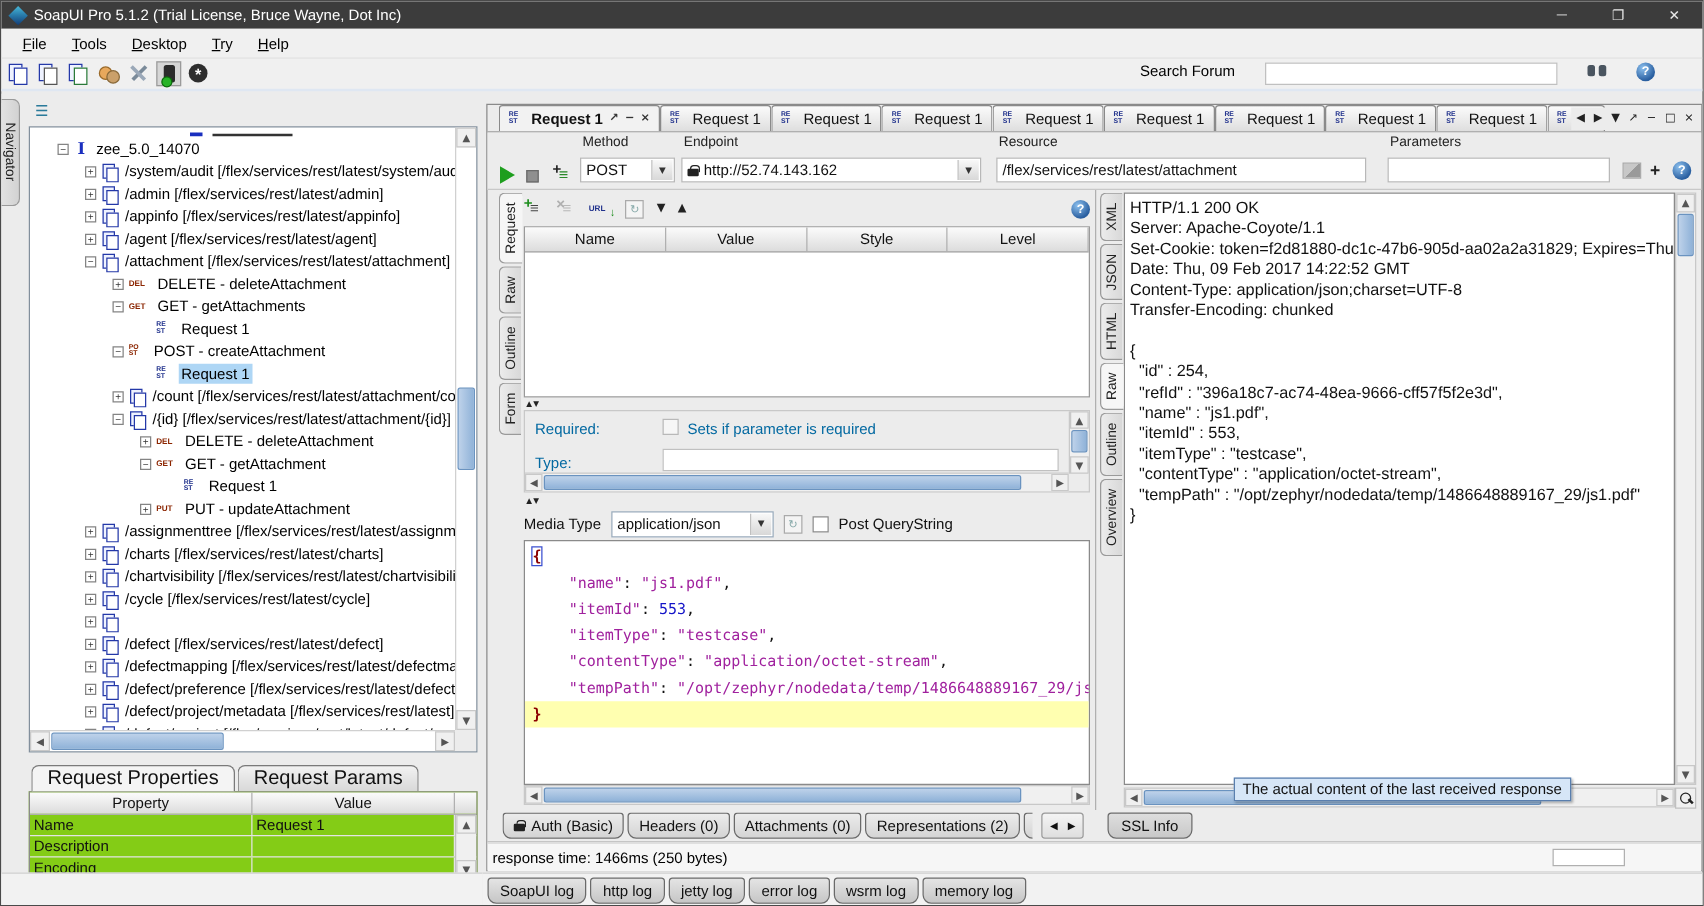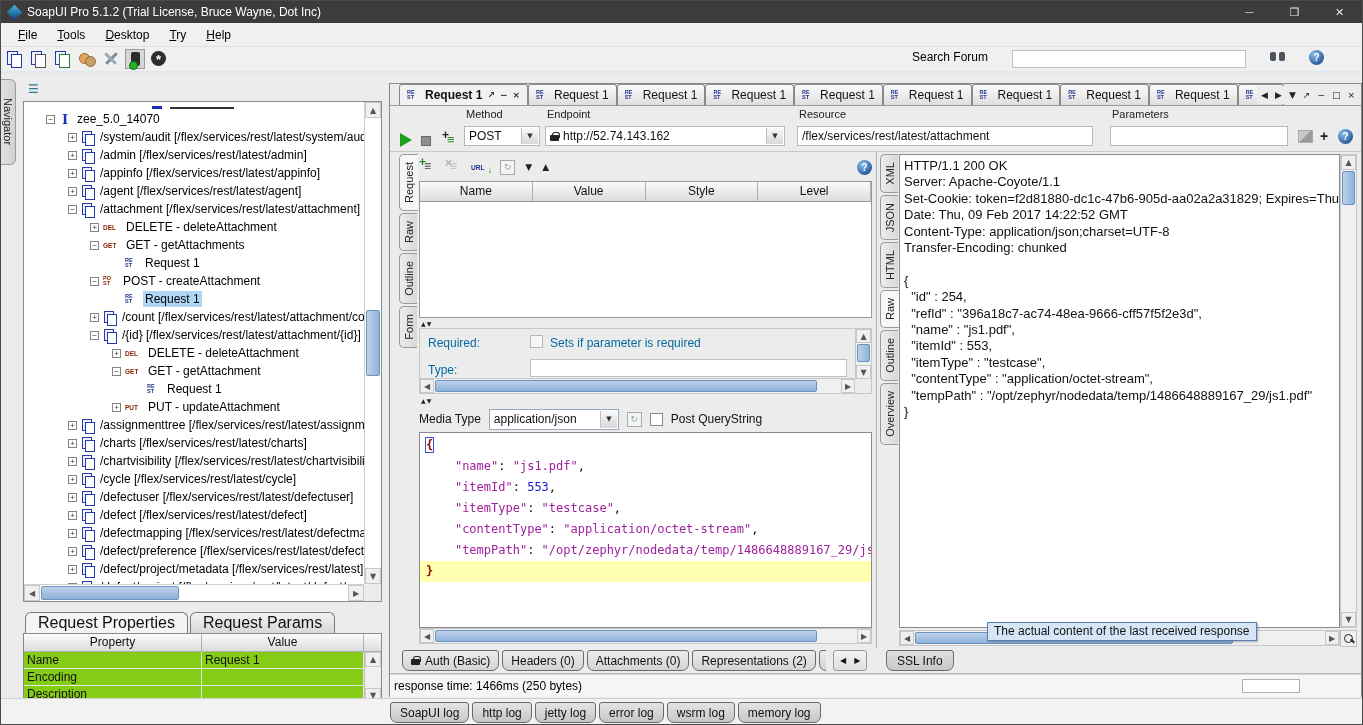--- a/index.html
+++ b/index.html
@@ -359,21 +359,20 @@
             <span class="tlabel">/chartvisibility [/flex/services/rest/latest/chartvisibility]</span>
           </div>
           <div class="tree-row" style="padding-left: 44px;">
             <span class="toggle">+</span>
             <span class="ico-resource"></span>
             <span class="tlabel">/cycle [/flex/services/rest/latest/cycle]</span>
           </div>
           <div class="tree-row" style="padding-left: 44px;">
             <span class="toggle">+</span>
             <span class="ico-resource"></span>
-            <span class="tlabel">/defectuser [/flex/services/rest/latest/defectuser]</span>
           </div>
           <div class="tree-row" style="padding-left: 44px;">
             <span class="toggle">+</span>
             <span class="ico-resource"></span>
             <span class="tlabel">/defect [/flex/services/rest/latest/defect]</span>
           </div>
           <div class="tree-row" style="padding-left: 44px;">
             <span class="toggle">+</span>
             <span class="ico-resource"></span>
             <span class="tlabel">/defectmapping [/flex/services/rest/latest/defectmapping]</span>
@@ -415,25 +414,25 @@
       <div class="props-head" id="props-head">
           <div class="pcol1">Property</div>
           <div class="pcol2">Value</div>
         </div>
       <div id="props-rows">
           <div class="props-row">
             <div class="pcol1">Name</div>
             <div class="pcol2">Request 1</div>
           </div>
           <div class="props-row">
+            <div class="pcol1">Description</div>
+            <div class="pcol2"></div>
+          </div>
+          <div class="props-row">
             <div class="pcol1">Encoding</div>
-            <div class="pcol2"></div>
-          </div>
-          <div class="props-row">
-            <div class="pcol1">Description</div>
             <div class="pcol2"></div>
           </div>
         </div>
       <div class="props-vsb">
         <div class="sb-btn abs" style="left:0;top:0;width:16px;height:15px">▲</div>
         <div class="sb-btn abs" style="left:0;bottom:0;width:16px;height:15px">▼</div>
       </div>
     </div>
     <div class="props-bottom-tab">Properties</div>
   </div>

